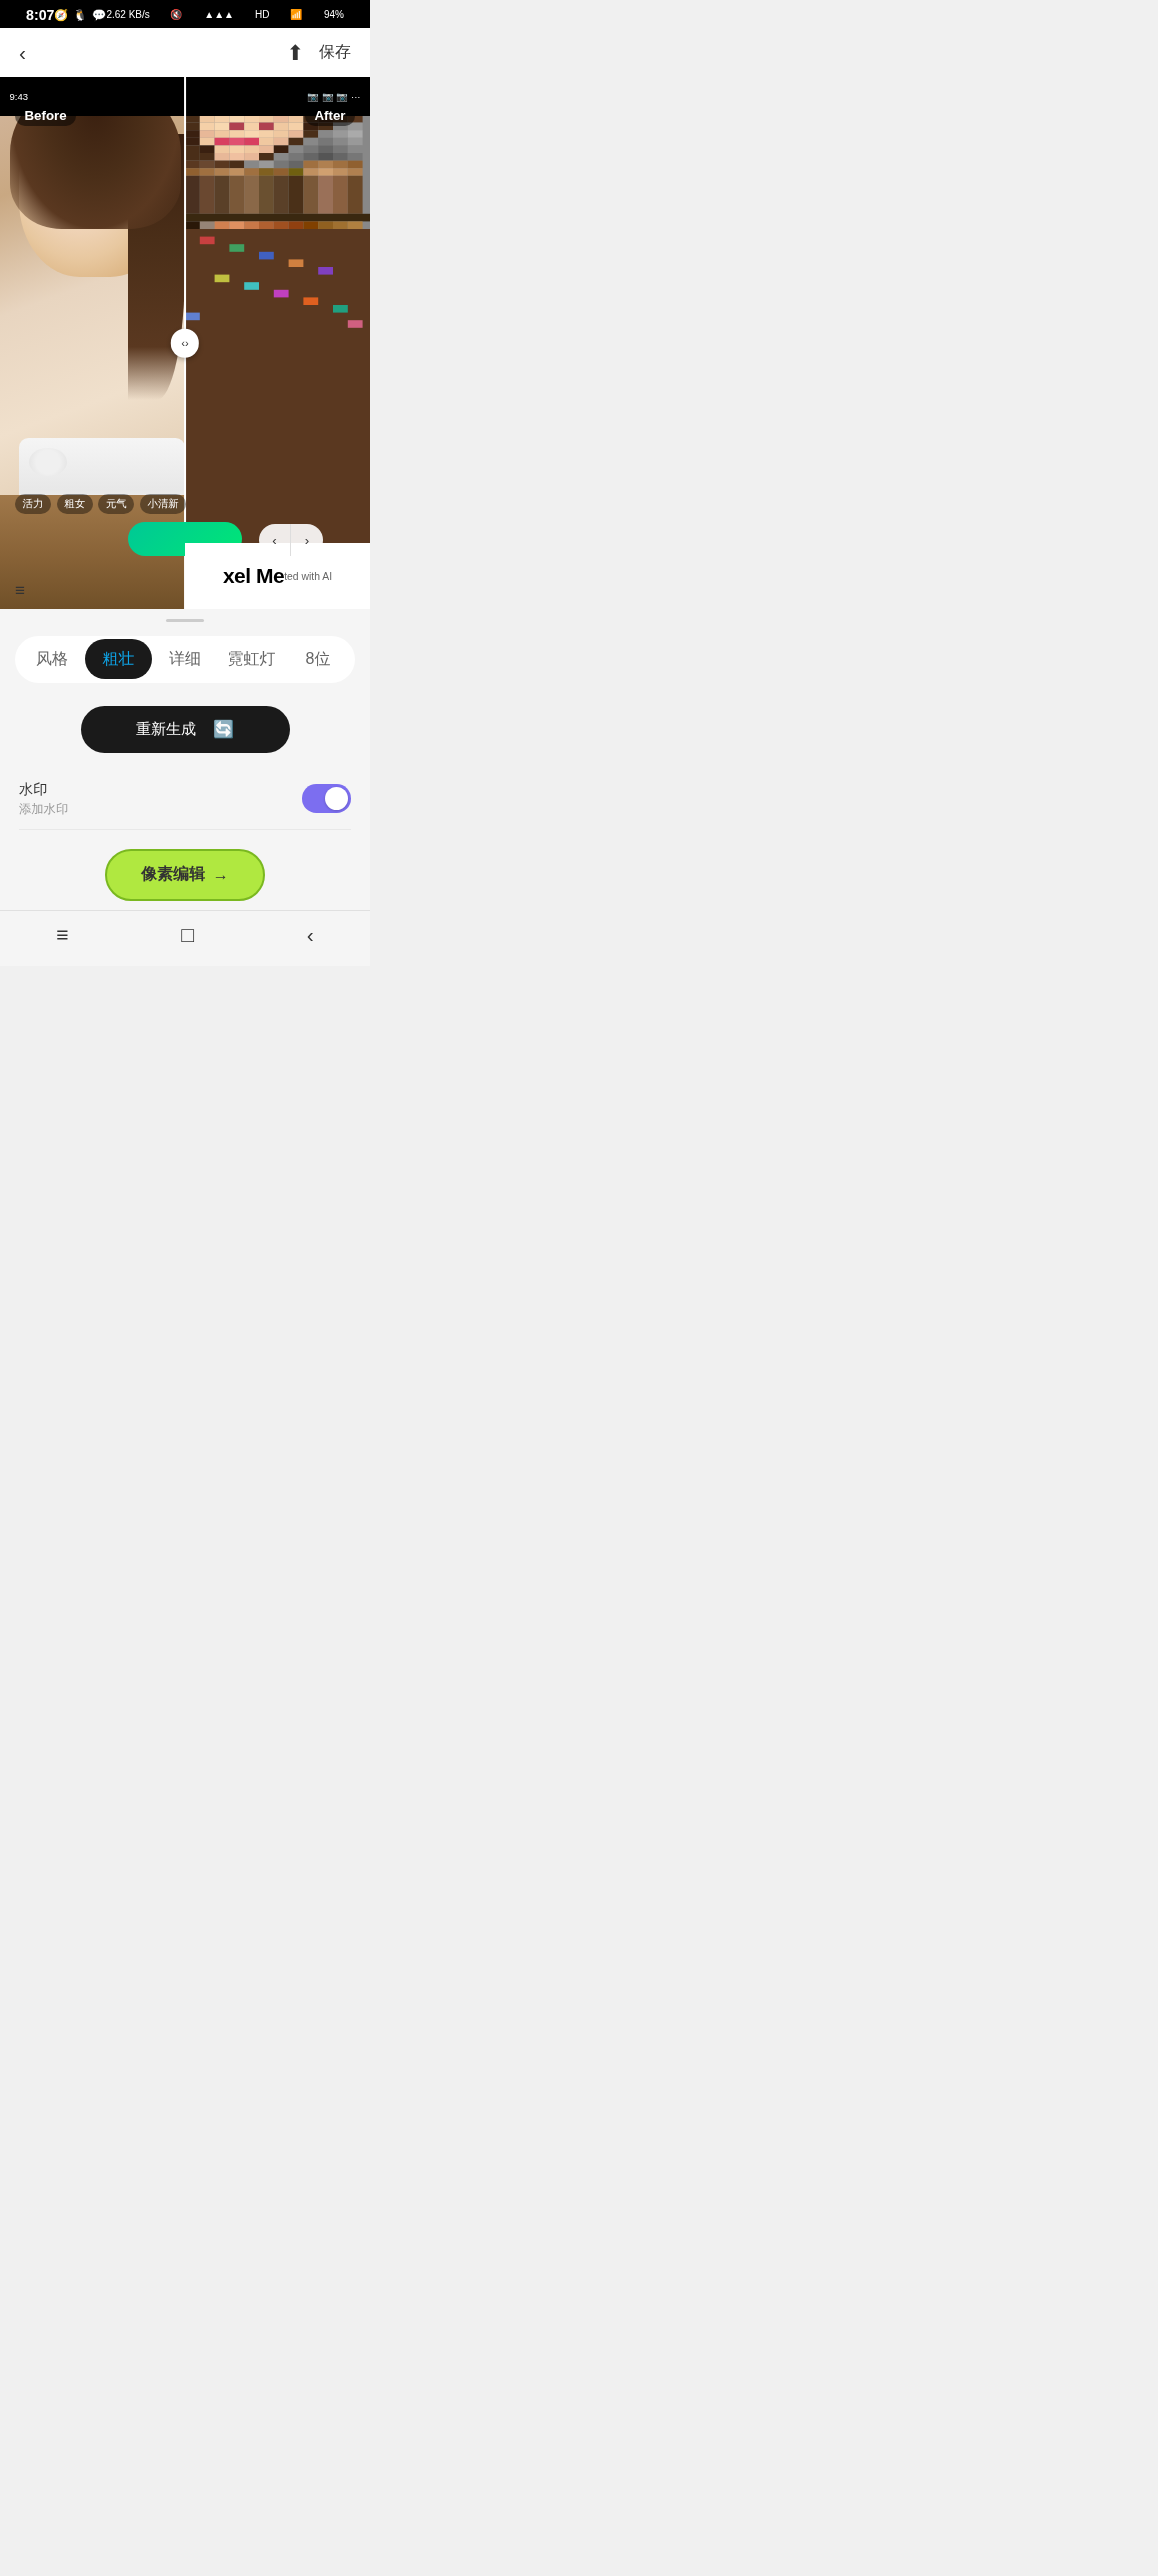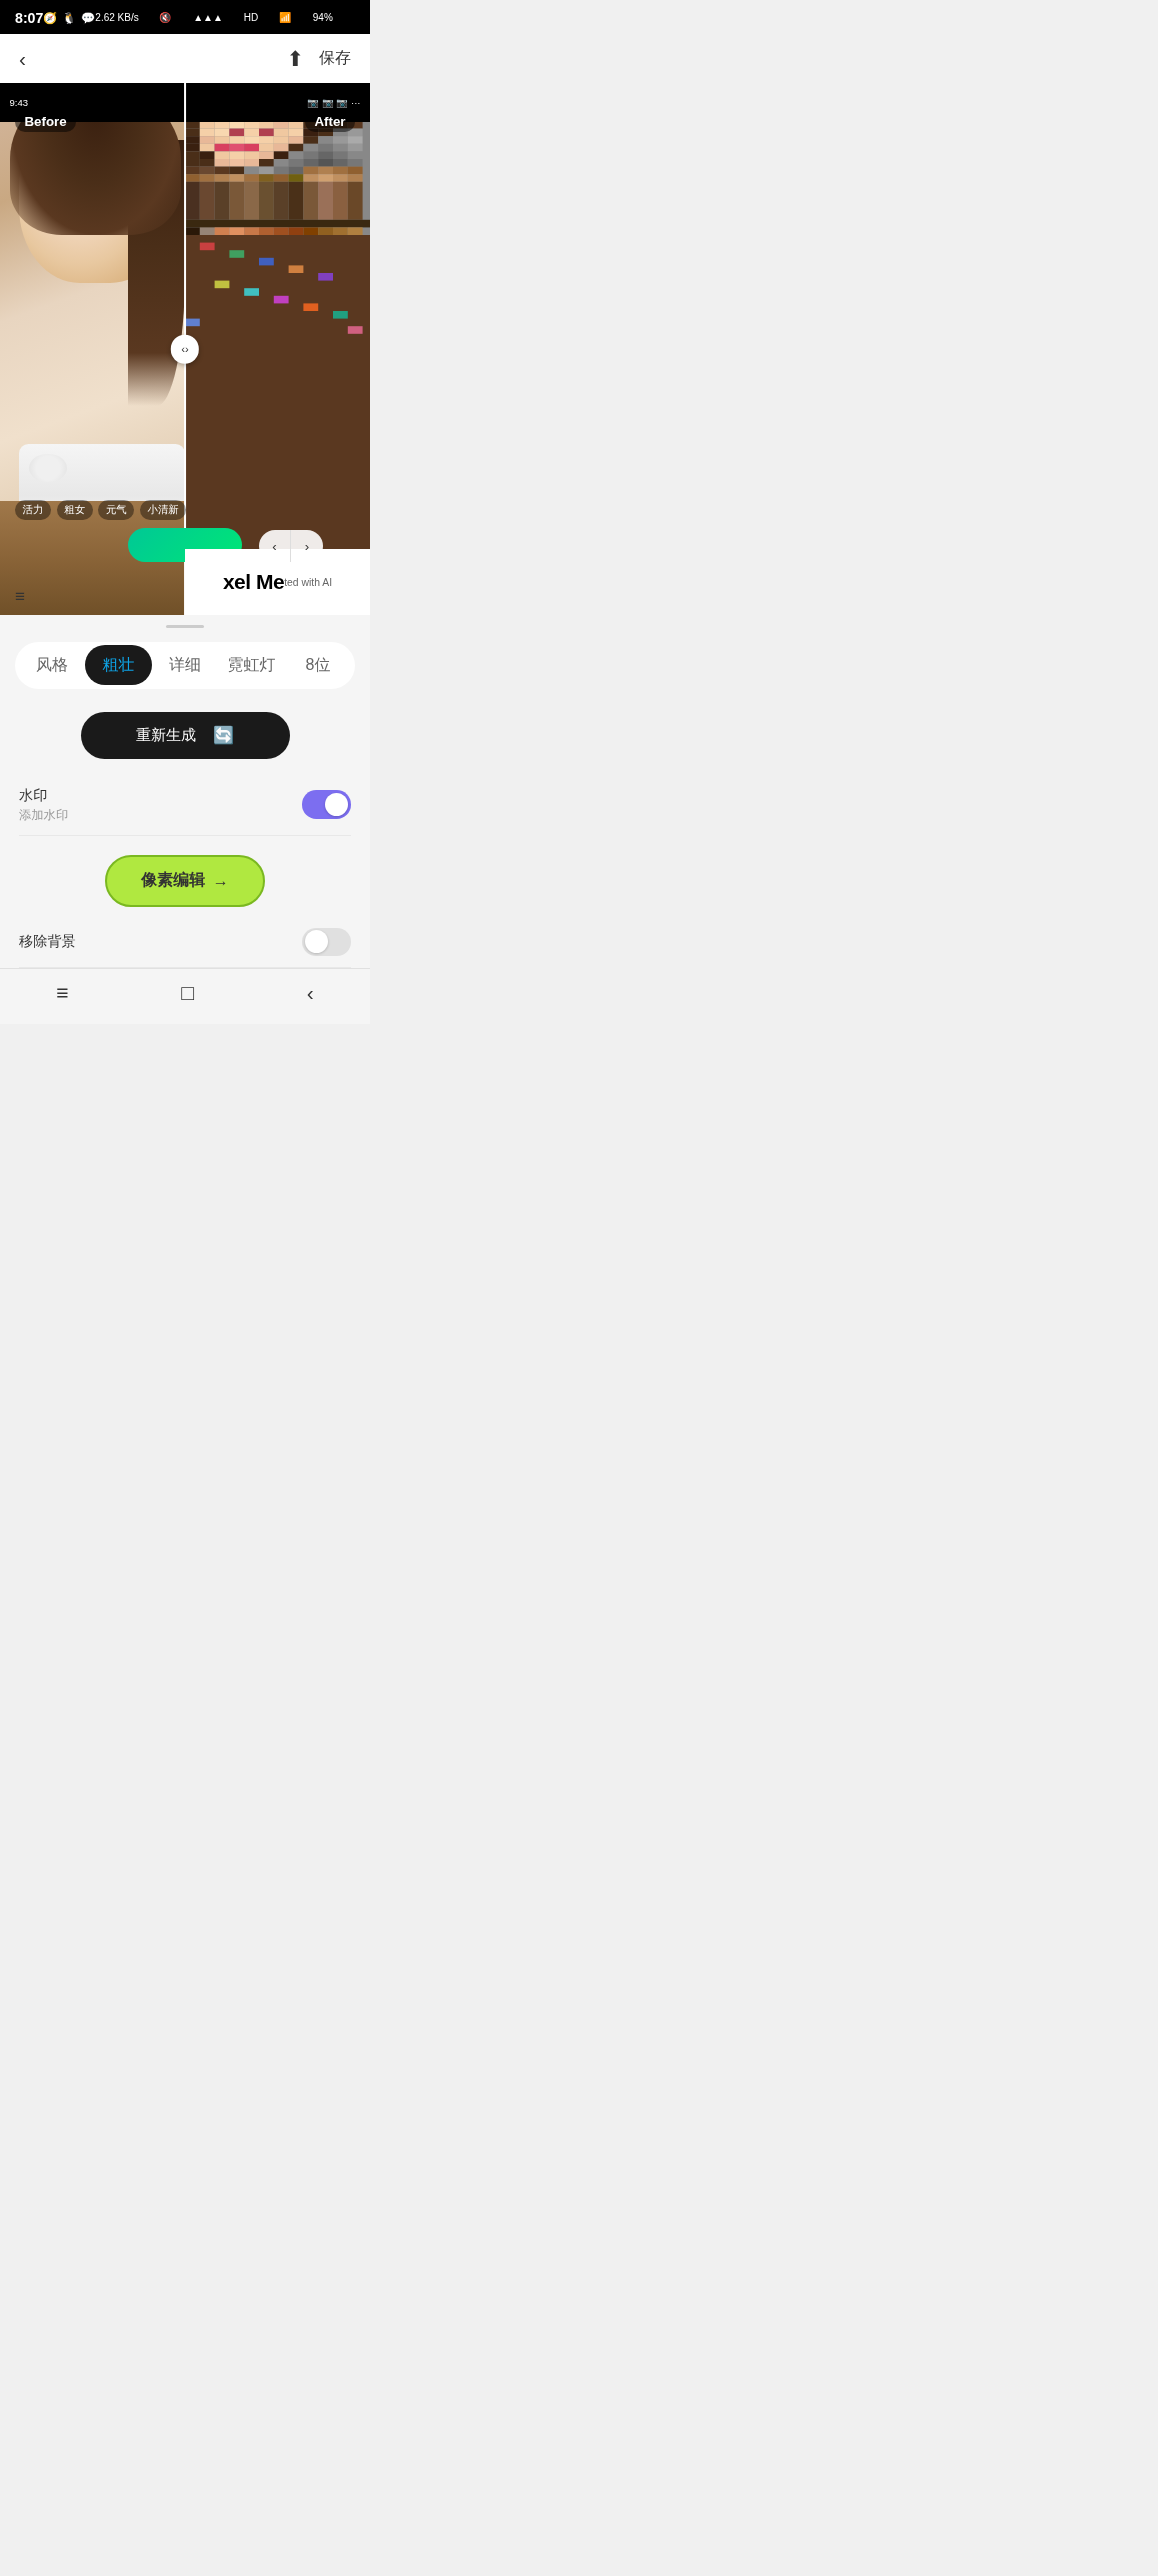--- a/index.html
+++ b/index.html
@@ -11,24 +11,24 @@
       background: #f0f0f0;
       font-family: -apple-system, 'PingFang SC', 'Helvetica Neue', sans-serif;
       overflow-x: hidden;
     }
 
     
     .status-bar {
       background: #000;
       color: #fff;
       display: flex;
-      justify-content: flex-start;
+      justify-content: center;
       align-items: center;
       padding: 5.7px 15px 3.8px;
-      height: 34px;
+      height: 28px;
     }
     .status-time {
       font-size: 14.2px;
       font-weight: 600;
     }
     .status-icons {
       display: flex;
       align-items: center;
       gap: 4.7px;
       font-size: 11.4px;
@@ -806,26 +806,20 @@
       <div class="toggle-switch on"></div>
     </div>
 
     <div class="fab-container">
       <button class="fab-btn">
         <span>像素编辑</span>
         <span>→</span>
       </button>
     </div>
 
-    <div class="setting-row">
-      <div>
-        <div class="setting-label">移除背景</div>
-      </div>
-      <div class="toggle-switch off"></div>
-    </div>
   </div>
 </div>
 
 <div class="bottom-nav">
   <span class="nav-icon">≡</span>
   <span class="nav-icon">□</span>
   <span class="nav-icon">‹</span>
 </div>
 
 

